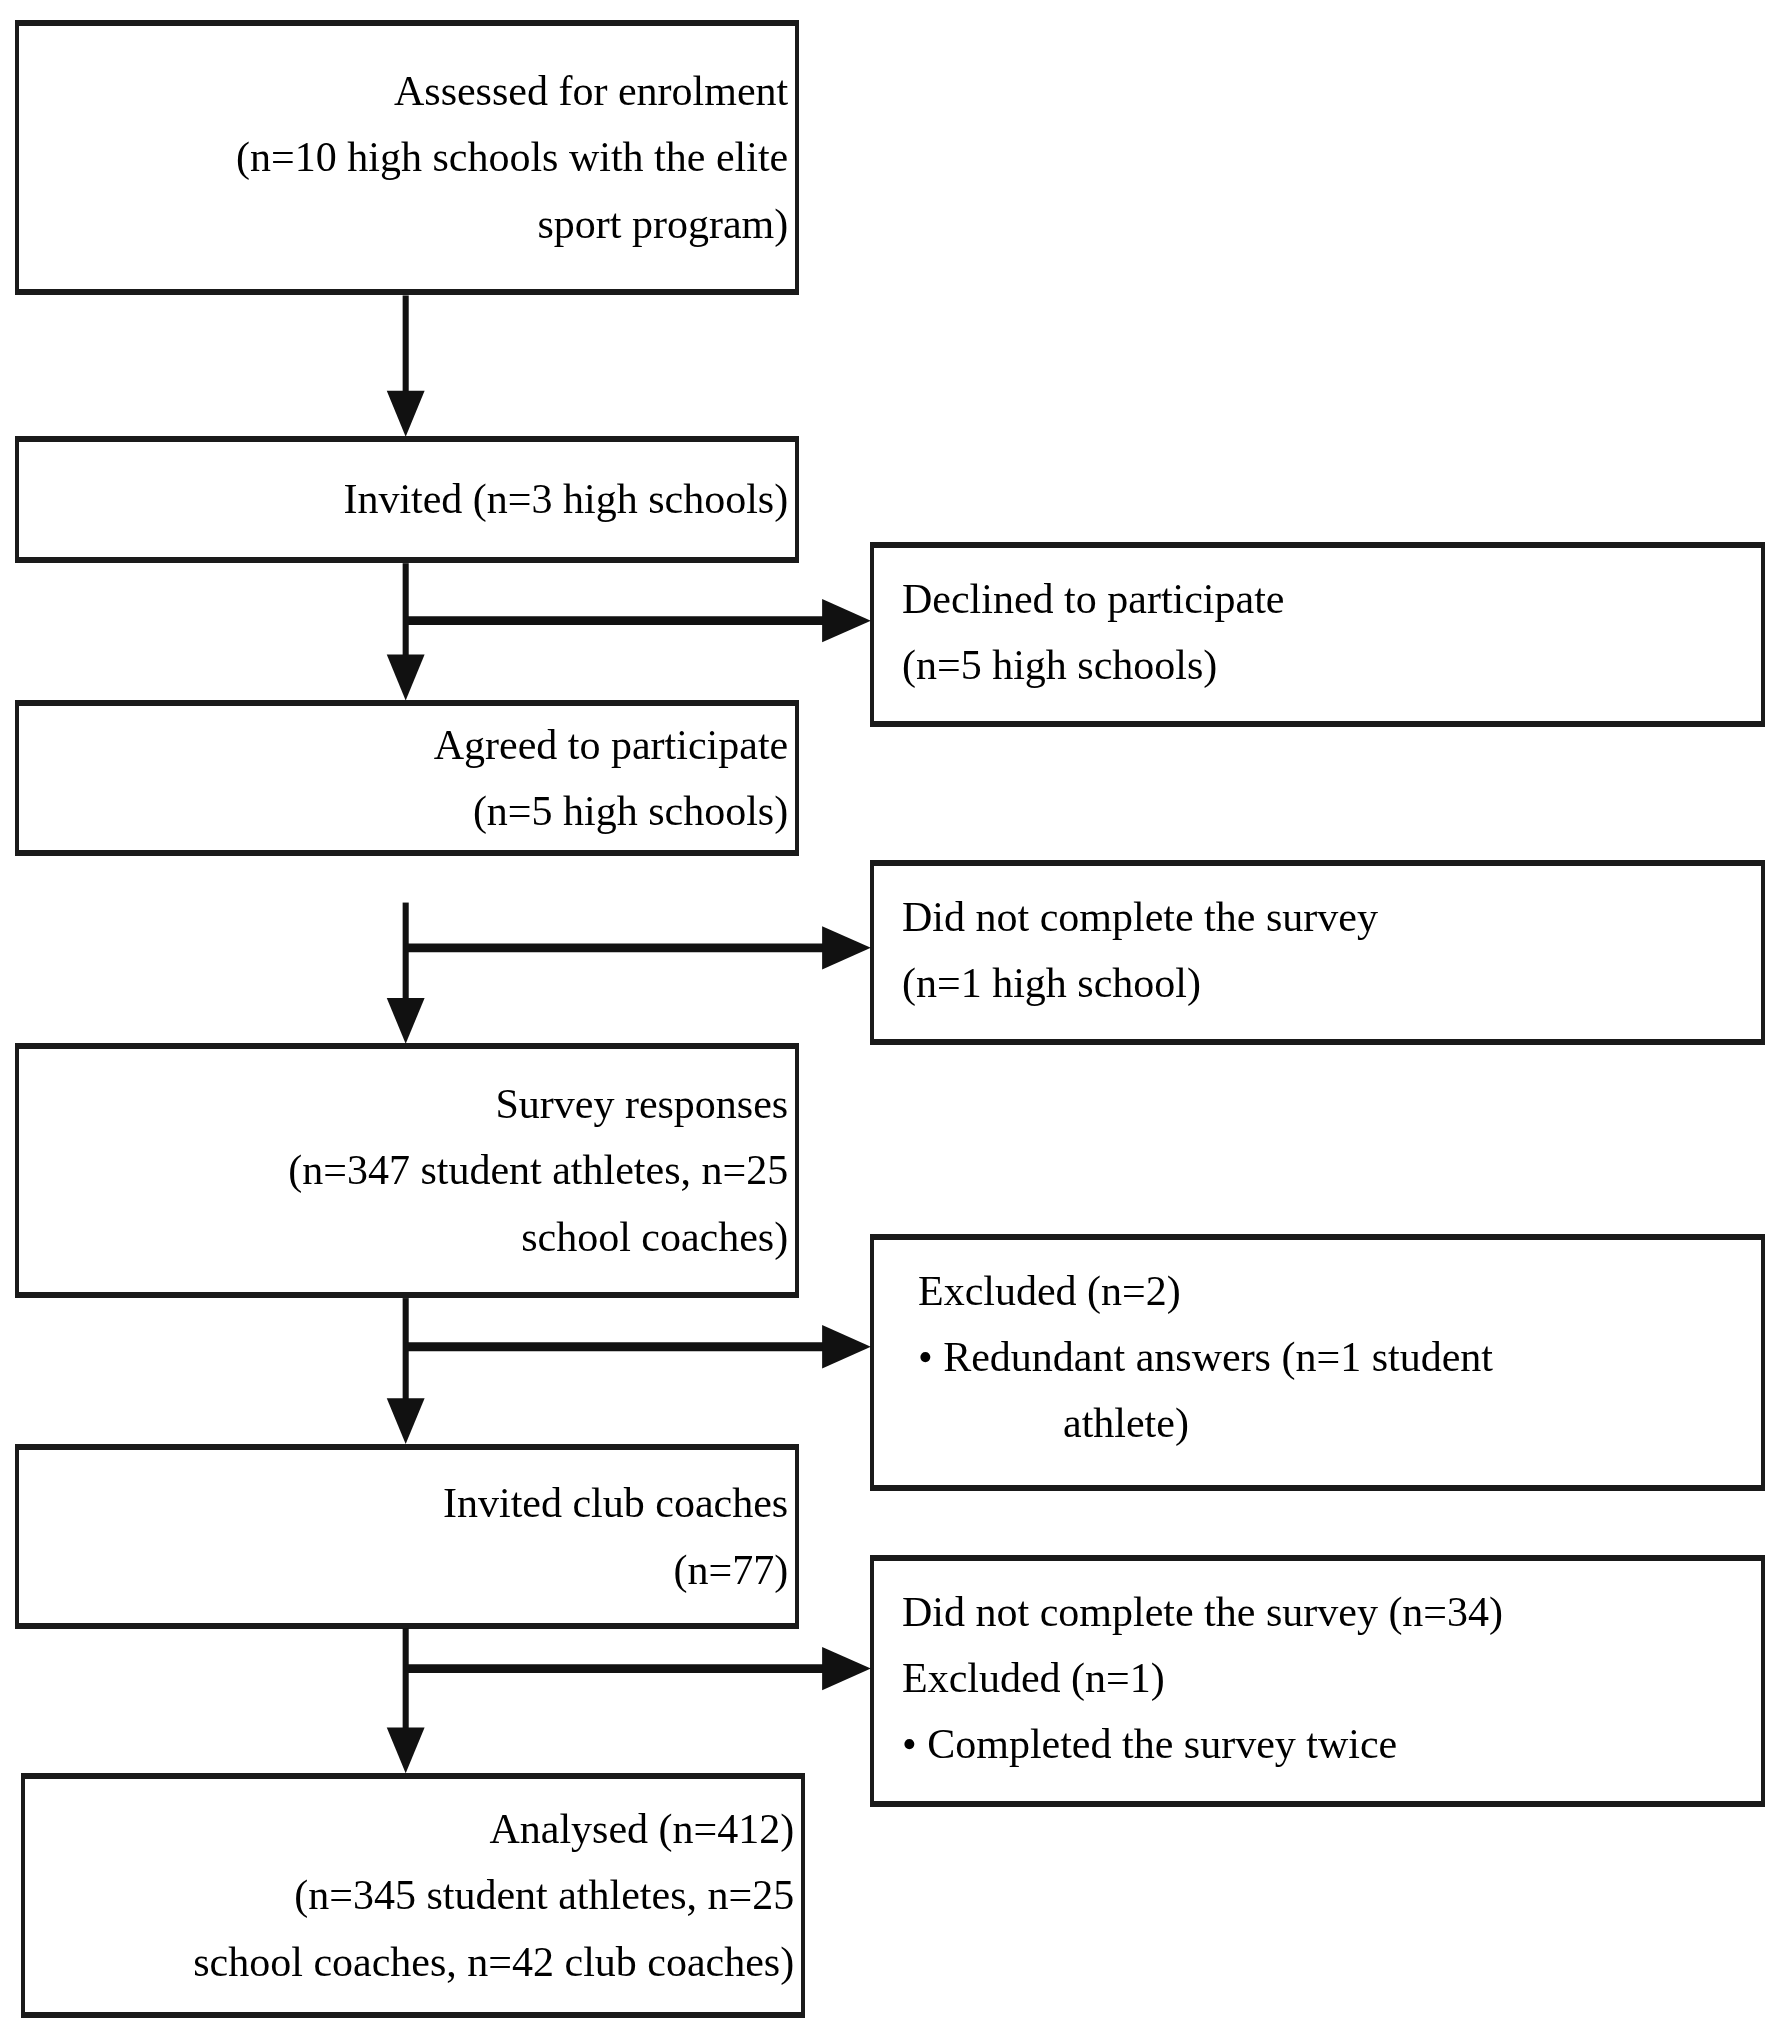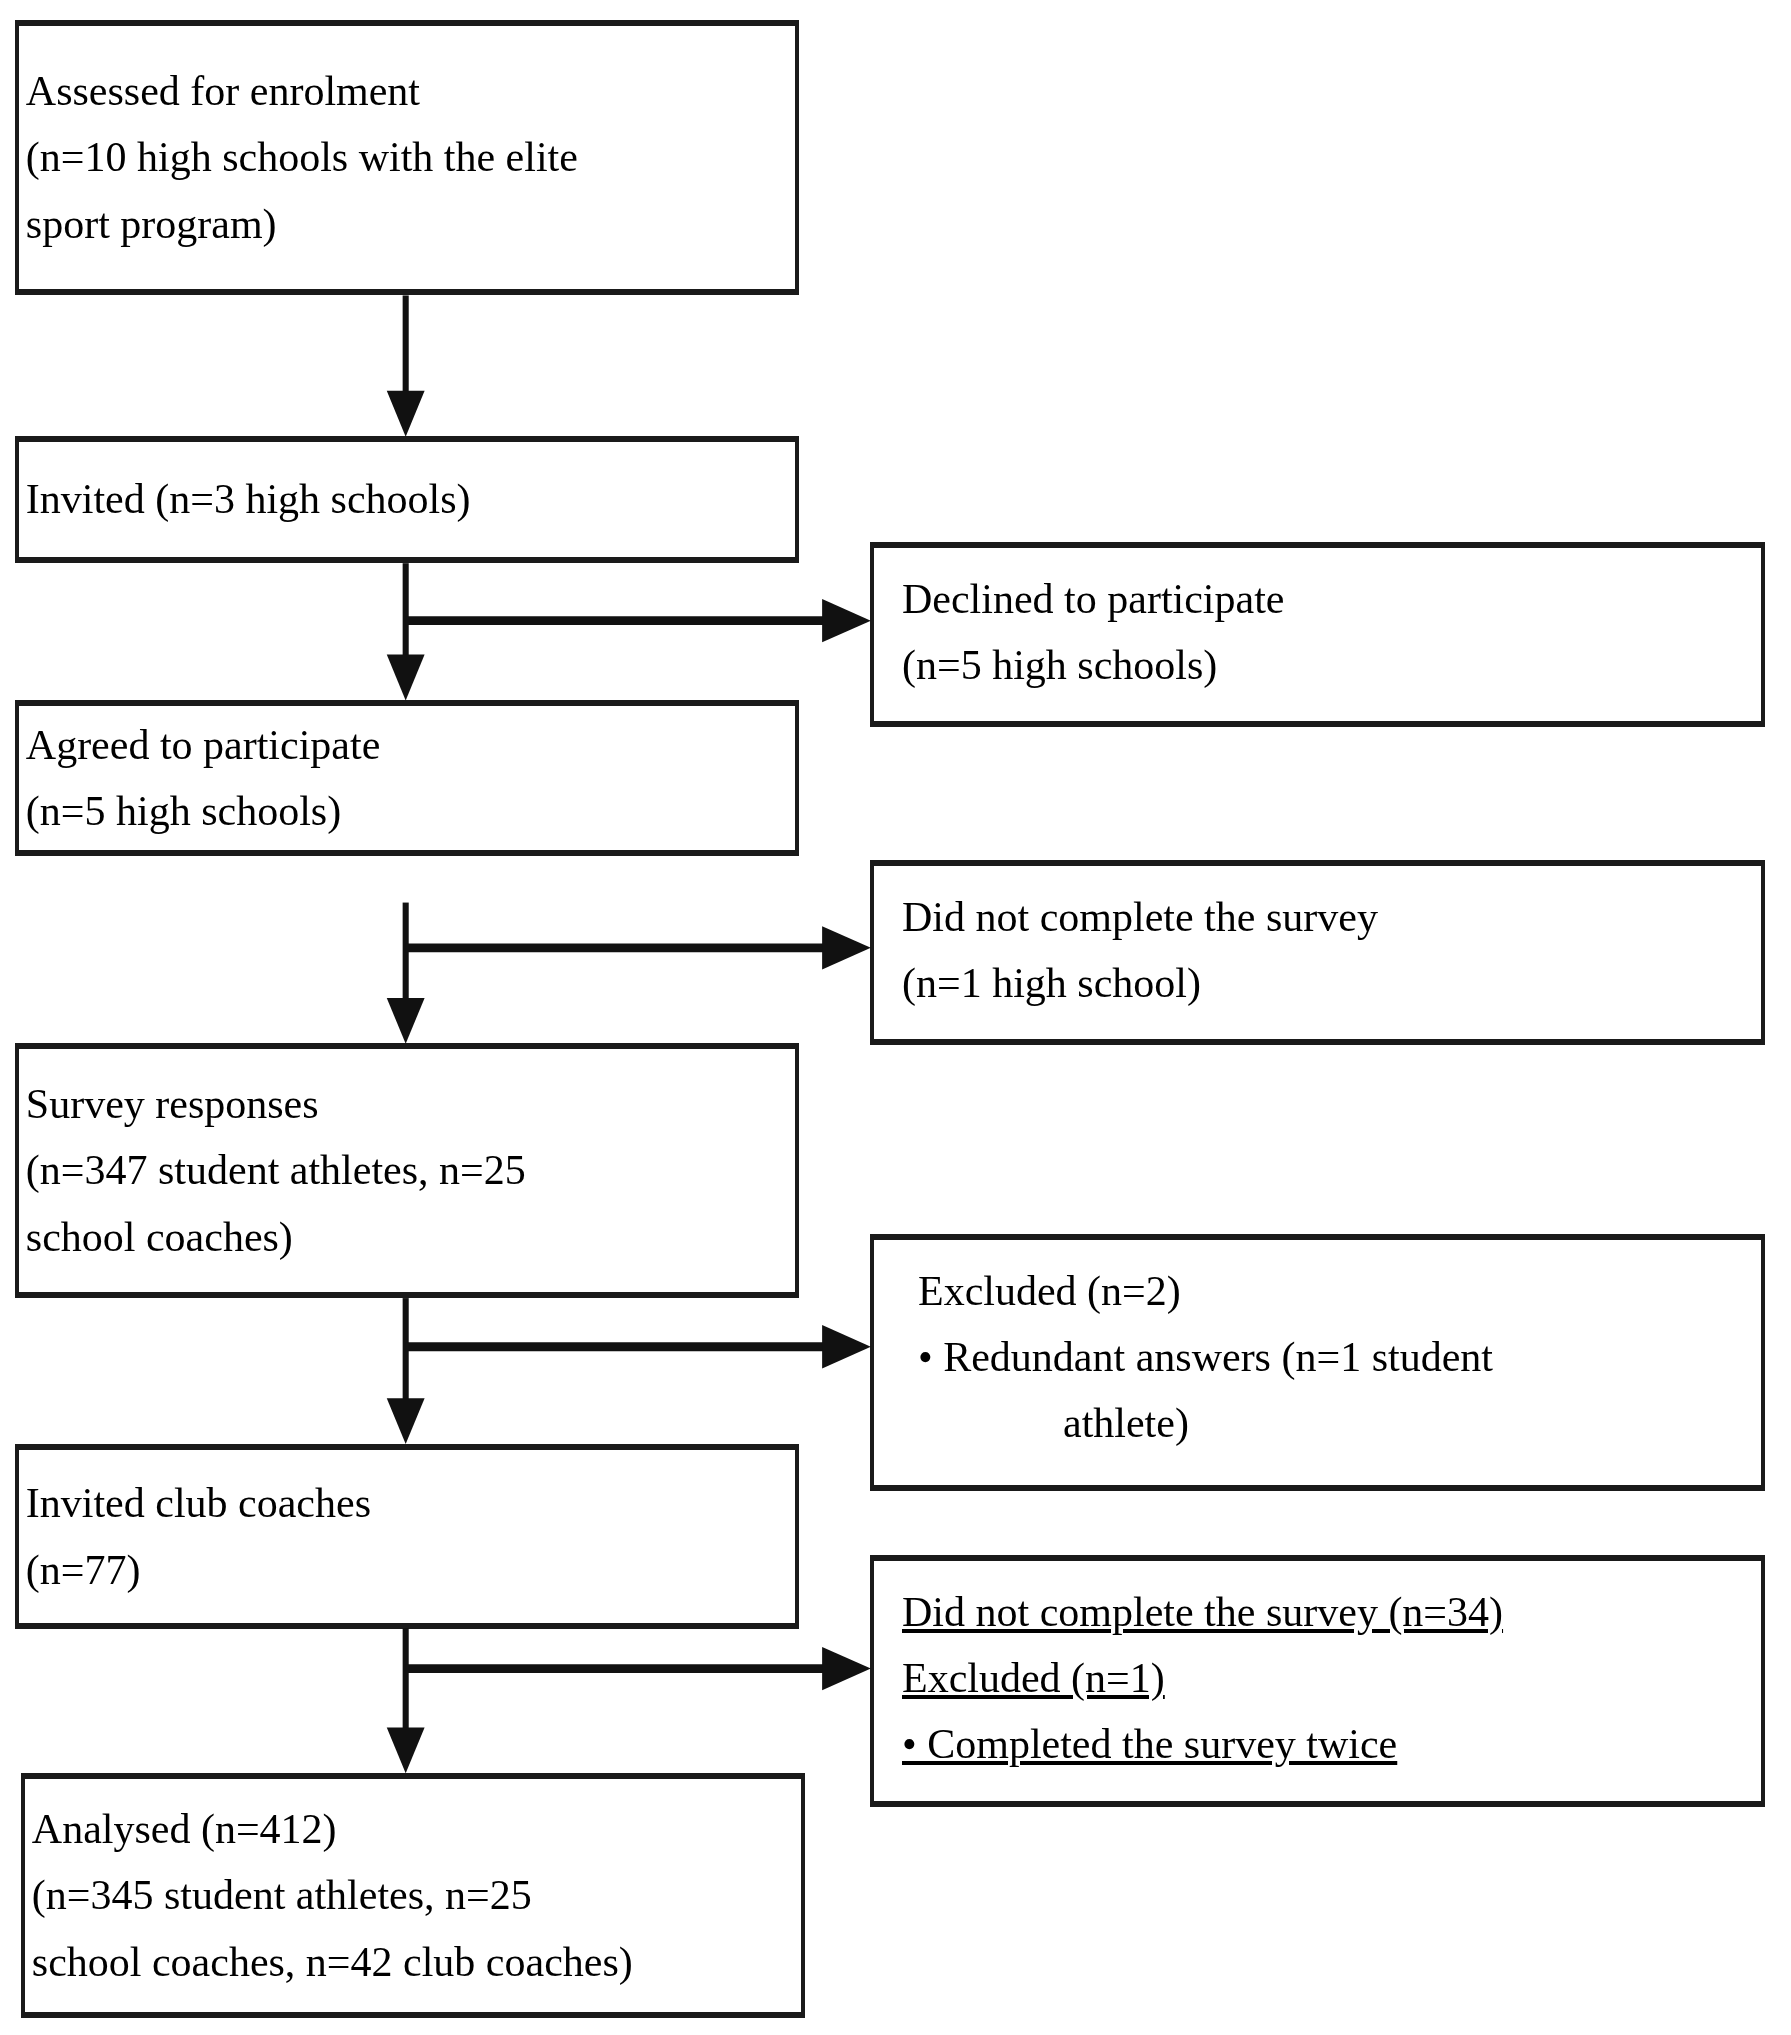--- a/index.html
+++ b/index.html
@@ -25,21 +25,21 @@
     border: solid #1a1a1a;
     border-width: 6px 4px;
     font-size: 42px;
     line-height: 1.58;
     z-index: 1;
   }
   .box.main {
     display: flex;
     flex-direction: column;
     justify-content: center;
-    align-items: flex-start;
+    align-items: flex-end;
     text-align: center;
     padding: 0 6.8px;
   }
   .box.side {
     display: flex;
     flex-direction: column;
     justify-content: flex-start;
     align-items: flex-start;
     text-align: left;
     padding: 17.6px 28px;
@@ -52,21 +52,21 @@
   #box-invited   { left: 15px;   top: 436px;  width: 784px; height: 127px; }
   #box-agreed    { left: 15px;   top: 700px; width: 784px; height: 156px; }
   #box-responses { left: 15px;   top: 1043px; width: 784px; height: 255px; }
   #box-club      { left: 15px;   top: 1444px; width: 784px; height: 185px; }
   #box-analysed  { left: 21px;   top: 1773px; width: 784px; height: 245px; }
 
   
   #box-declined   { left: 870px; top: 542px;  width: 895px; height: 185px; }
   #box-nosurvey1  { left: 870px; top: 860px; width: 895px; height: 185px; }
   #box-excluded2  { left: 870px; top: 1234px; width: 895px; height: 257px; padding-left: 44px; }
-  #box-nosurvey2  { left: 870px; top: 1555px; width: 895px; height: 252px; text-decoration: underline; }
+  #box-nosurvey2  { left: 870px; top: 1555px; width: 895px; height: 252px; }
 </style>
 </head>
 <body>
 
 <div class="canvas">
 
   <div class="box main" id="box-assessed">
     <span>Assessed for enrolment</span>
     <span>(n=10 high schools with the elite</span>
     <span>sport program)</span>

